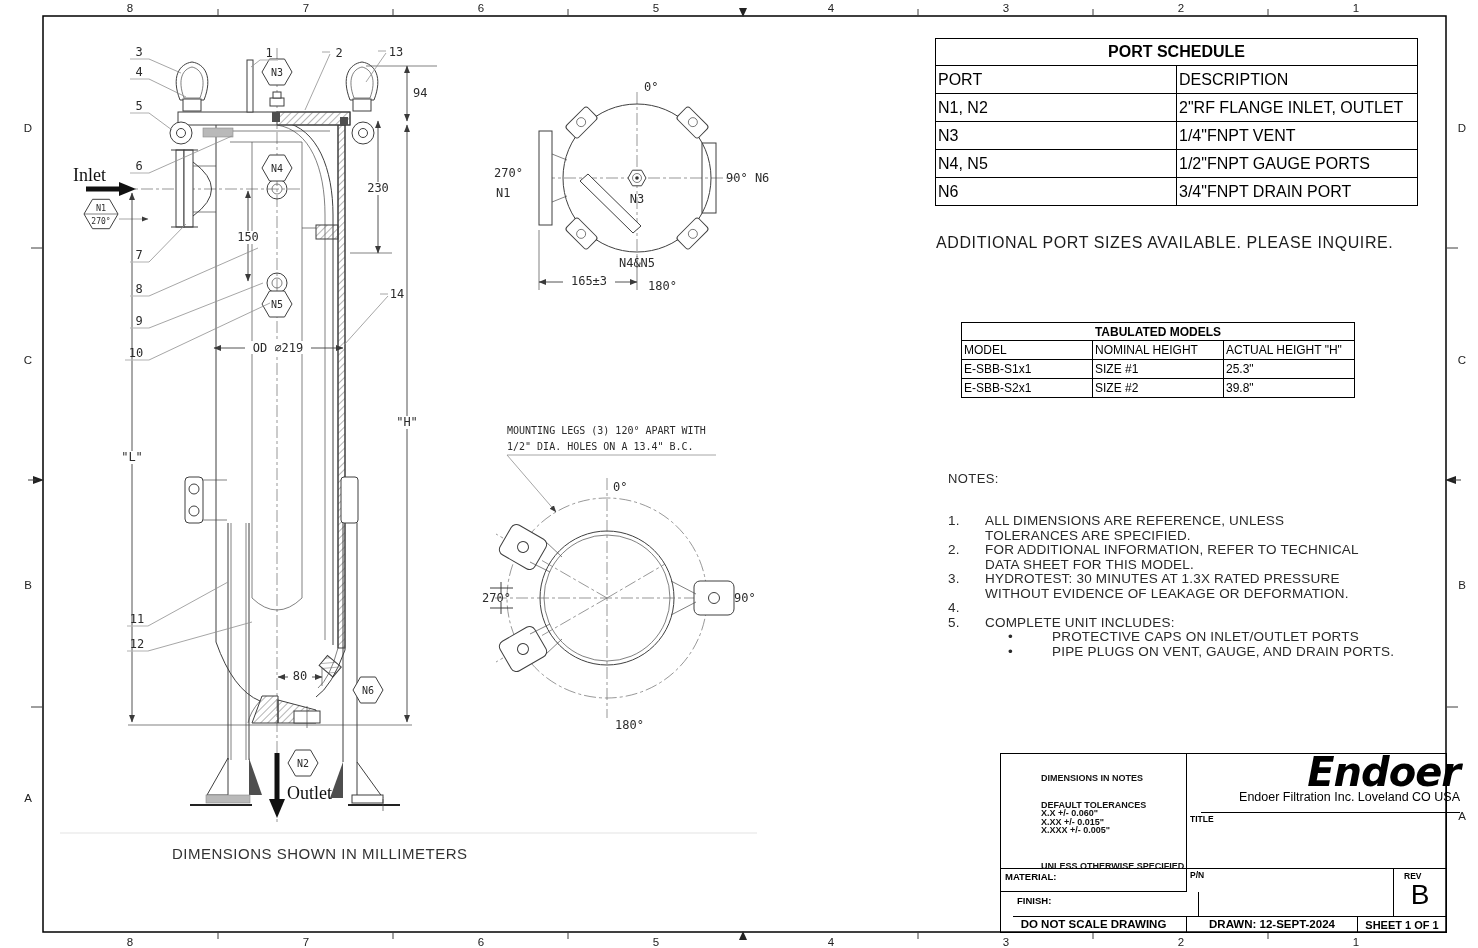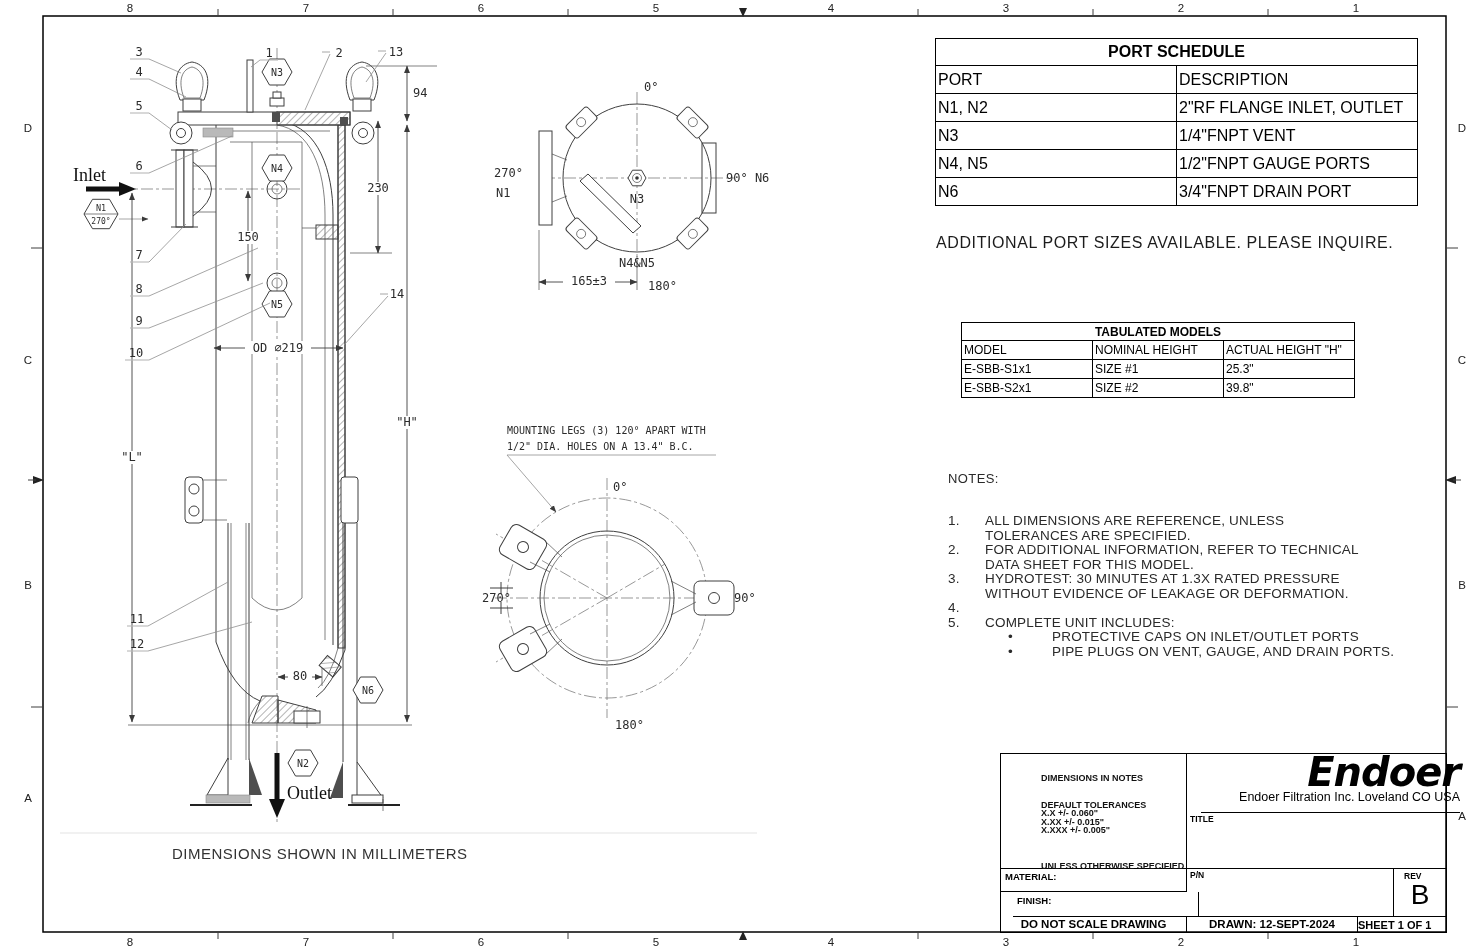--- a/index.html
+++ b/index.html
@@ -45,21 +45,21 @@
   .logo-sub{font-size:12.5px;margin-top:-2px;}
   .cell-title{left:186px;top:59px;width:259px;height:56px;}
   .lbl{position:absolute;left:3px;top:1px;font-size:8.5px;font-weight:bold;}
   .title-lines{text-align:center;font-size:21px;line-height:23px;margin-top:8px;}
   .cell-pn{left:186px;top:115px;width:207px;height:48px;}
   .pn-val{text-align:center;font-size:28px;font-weight:500;margin-top:9px;}
   .cell-rev{left:393px;top:115px;width:52px;height:48px;}
   .rev-lbl{position:absolute;left:10px;top:2px;font-size:8.5px;font-weight:bold;}
   .rev-val{text-align:center;font-size:28px;margin-top:10px;}
   .cell-drawn{left:186px;top:163px;width:171px;height:15.5px;text-align:center;font-size:11.5px;font-weight:bold;padding-top:1px;}
-  .cell-sheet{left:357px;top:163px;width:88px;height:15.5px;font-size:11px;font-weight:bold;padding-top:1.5px;}
+  .cell-sheet{left:357px;top:163px;width:88px;height:15.5px;text-align:center;font-size:11px;font-weight:bold;padding-top:1.5px;}
 
   #footer-note{left:172px;top:845px;width:400px;font-size:15px;letter-spacing:.5px;color:#333;}
 
   
   .s{stroke:#3f3f3f;stroke-width:1;fill:none;}
   .s7{stroke:#4a4a4a;stroke-width:.7;fill:none;}
   .sb{stroke:#000;stroke-width:1.5;fill:none;}
   .cl{stroke:#6b6b6b;stroke-width:.7;fill:none;stroke-dasharray:12 3 3 3;}
   .ld{stroke:#8f8f8f;stroke-width:.8;fill:none;}
   .ul{stroke:#b8b8b8;stroke-width:1.1;}

